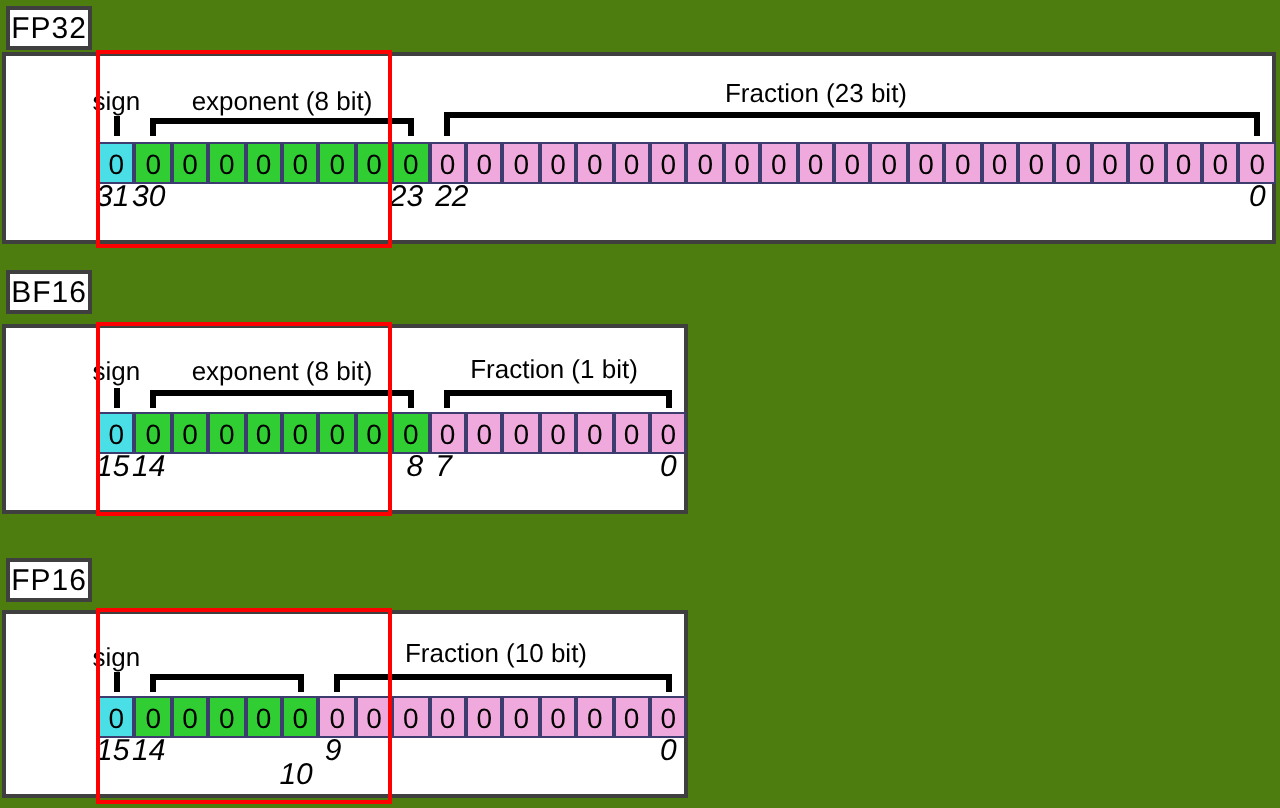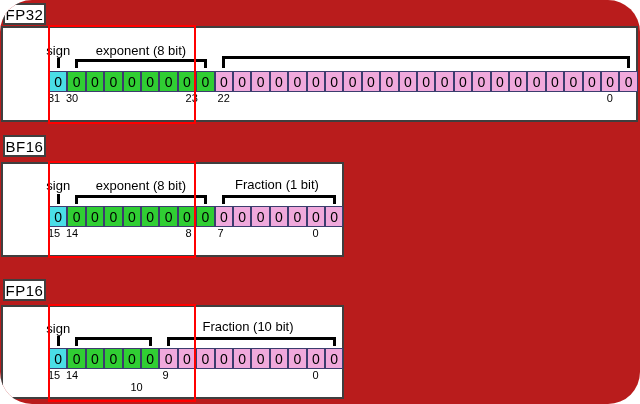--- a/index.html
+++ b/index.html
@@ -1,39 +1,40 @@
 <!DOCTYPE html>
 <html><head>
 <meta charset="utf-8">
 <style>
   html,body{margin:0;padding:0;background:#ffffff;font-family:"Liberation Sans",sans-serif;}
-  #figure{position:relative;width:640px;height:404px;background:#b91c1c;overflow:hidden;border-radius:32px;}
+  #figure{position:relative;width:640px;height:404px;background:#4d7c0f;overflow:hidden;}
   .abs{position:absolute;box-sizing:border-box;}
   .outer-box{border:2px solid #3f3f3f;background:#ffffff;z-index:1;}
   .title-box{border:2px solid #3f3f3f;background:#ffffff;display:flex;align-items:center;justify-content:center;
              font-size:15px;color:#000;z-index:4;letter-spacing:0.5px;}
   .red-box{border:2px solid #ff0000;z-index:6;pointer-events:none;}
   .cell{display:flex;align-items:center;justify-content:center;font-size:14px;color:#000;z-index:2;
         border:1.5px solid #3c3c6e;}
   .lbl{font-size:13px;color:#000;white-space:nowrap;transform:translateX(-50%);z-index:3;line-height:13px;}
-  .num{font-size:11px;color:#000;z-index:3;line-height:11px;white-space:nowrap;}
-  .num-r{width:26px;}
+  .num{font-size:15px;color:#000;z-index:3;line-height:11px;white-space:nowrap;font-style:italic;}
+  .num-r{text-align:right;width:26px;}
   .bracket{border:3px solid #000;border-bottom:none;background:transparent;z-index:3;}
   .tick{background:#000;width:3px;z-index:3;}
 </style>
 </head>
 <body>
 
 <div id="figure">
     <div class="abs outer-box" style="left: 1px; top: 26px; width: 637px; height: 96px;"></div>
     <div class="abs title-box" style="left: 3px; top: 3px; width: 43px; height: 22px;">FP32</div>
     <div class="abs lbl" style="left: 58.2px; top: 44px;">sign</div>
     <div class="abs tick" style="left: 56.7px; top: 58px; height: 10px;"></div>
     <div class="abs lbl" style="left: 141px; top: 44px;">exponent (8 bit)</div>
     <div class="abs bracket" style="left: 75.1px; top: 59px; width: 131.8px; height: 9px;"></div>
+    <div class="abs lbl" style="left: 408px; top: 40px;">Fraction (23 bit)</div>
     <div class="abs bracket" style="left: 222.3px; top: 56px; width: 407.8px; height: 12px;"></div>
     <div class="abs cell" style="left: 49px; top: 71px; width: 18.4px; height: 21px; background: rgb(74, 222, 230); border-color: rgb(60, 60, 110);">0</div>
     <div class="abs cell" style="left: 67.4px; top: 71px; width: 18.4px; height: 21px; background: rgb(48, 206, 51); border-color: rgb(60, 60, 110);">0</div>
     <div class="abs cell" style="left: 85.8px; top: 71px; width: 18.4px; height: 21px; background: rgb(48, 206, 51); border-color: rgb(60, 60, 110);">0</div>
     <div class="abs cell" style="left: 104.2px; top: 71px; width: 18.4px; height: 21px; background: rgb(48, 206, 51); border-color: rgb(60, 60, 110);">0</div>
     <div class="abs cell" style="left: 122.6px; top: 71px; width: 18.4px; height: 21px; background: rgb(48, 206, 51); border-color: rgb(60, 60, 110);">0</div>
     <div class="abs cell" style="left: 141px; top: 71px; width: 18.4px; height: 21px; background: rgb(48, 206, 51); border-color: rgb(60, 60, 110);">0</div>
     <div class="abs cell" style="left: 159.4px; top: 71px; width: 18.4px; height: 21px; background: rgb(48, 206, 51); border-color: rgb(60, 60, 110);">0</div>
     <div class="abs cell" style="left: 177.8px; top: 71px; width: 18.4px; height: 21px; background: rgb(48, 206, 51); border-color: rgb(60, 60, 110);">0</div>
     <div class="abs cell" style="left: 196.2px; top: 71px; width: 18.4px; height: 21px; background: rgb(48, 206, 51); border-color: rgb(60, 60, 110);">0</div>

